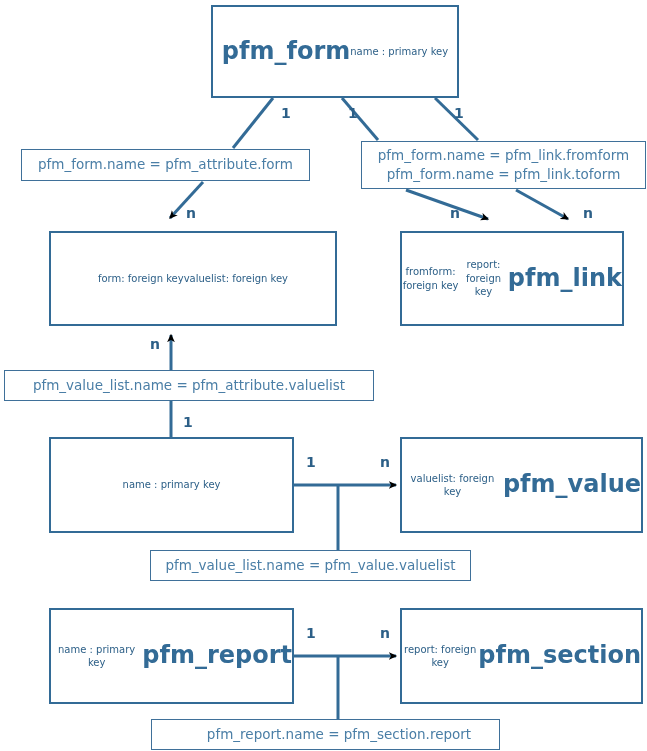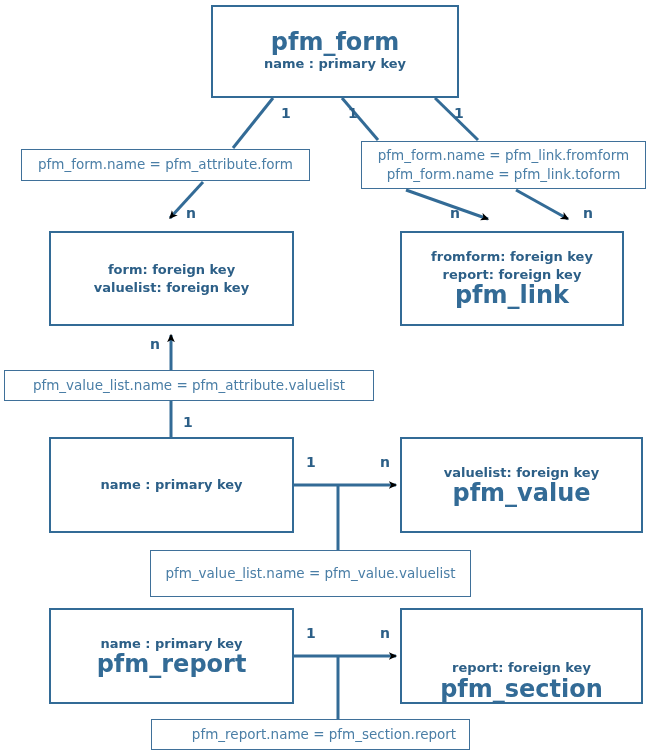--- a/index.html
+++ b/index.html
@@ -7,25 +7,25 @@
     width:647px;height:751px;position:relative;overflow:hidden;
     font-family:"DejaVu Sans","Liberation Sans",sans-serif;
     -webkit-font-smoothing:antialiased;
   }
   #canvas{position:absolute;left:0;top:0;width:647px;height:751px;}
   svg.wires{position:absolute;left:0;top:0;width:647px;height:751px;pointer-events:none;}
 
   .entity{
     position:absolute;box-sizing:border-box;
     border:2px solid #336b96;background:#ffffff;
-    display:flex;flex-direction:column;align-items:center;justify-content:center;
+    display:flex;align-items:center;justify-content:center;
     color:#2f6795;text-align:center;
   }
   .ent-title{font-size:24px;font-weight:bold;line-height:1.05;letter-spacing:0px;color:#336b96;}
-  .ent-key{font-size:13px;font-weight:bold;line-height:1.35;color:#2c5f87;}
+  .ent-key{font-size:10px;font-weight:normal;line-height:1.35;color:#2c5f87;}
 
   .joinbox{
     position:absolute;box-sizing:border-box;
     border:1.6px solid #3f7099;background:#ffffff;
     display:flex;flex-direction:column;align-items:center;justify-content:center;
     color:#4a7ea6;font-size:13.5px;line-height:1.42;white-space:nowrap;
   }
   .card{
     position:absolute;color:#2c5f87;font-size:14px;font-weight:bold;
     line-height:1;user-select:none;
@@ -63,21 +63,21 @@
       <line x1="294" y1="656" x2="396" y2="656" marker-end="url(#arrow)"></line>
       <line x1="338" y1="656" x2="338" y2="719"></line>
     </g>
   </svg>
 
   <div class="entity" style="left:211px;top:5px;width:248px;height:93px;">
     <div class="ent-title">pfm_form</div>
     <div class="ent-key">name : primary key</div>
   </div>
 
-  <div class="entity" style="left:49px;top:231px;width:245px;height:95px;">
+  <div class="entity" style="left:49px;top:231px;width:288px;height:95px;">
     <div class="ent-key">form: foreign key</div>
     <div class="ent-key">valuelist: foreign key</div>
   </div>
 
   <div class="entity" style="left:400px;top:231px;width:224px;height:95px;">
     <div class="ent-key">fromform: foreign key</div>
     <div class="ent-key">report: foreign key</div>
     <div class="ent-title">pfm_link</div>
   </div>
 
@@ -106,25 +106,25 @@
   </div>
 
   <div class="joinbox" style="left:21px;top:149px;width:289px;height:32px;">
     <div>pfm_form.name = pfm_attribute.form</div>
   </div>
 
   <div class="joinbox" style="left:4px;top:370px;width:370px;height:31px;">
     <div>pfm_value_list.name = pfm_attribute.valuelist</div>
   </div>
 
-  <div class="joinbox" style="left:150px;top:550px;width:321px;height:47px;">
+  <div class="joinbox" style="left:150px;top:550px;width:321px;height:31px;">
     <div>pfm_value_list.name = pfm_value.valuelist</div>
   </div>
 
-  <div class="joinbox" style="left:151px;top:719px;width:319px;height:31px;padding-left:27px;">
+  <div class="joinbox" style="left:151px;top:719px;width:349px;height:31px;padding-left:27px;">
     <div>pfm_report.name = pfm_section.report</div>
   </div>
 
   <div class="card" style="left:281px;top:106px;">1</div>
   <div class="card" style="left:348px;top:106px;">1</div>
   <div class="card" style="left:454px;top:106px;">1</div>
   <div class="card" style="left:186px;top:206px;">n</div>
   <div class="card" style="left:450px;top:206px;">n</div>
   <div class="card" style="left:583px;top:206px;">n</div>
   <div class="card" style="left:150px;top:337px;">n</div>

